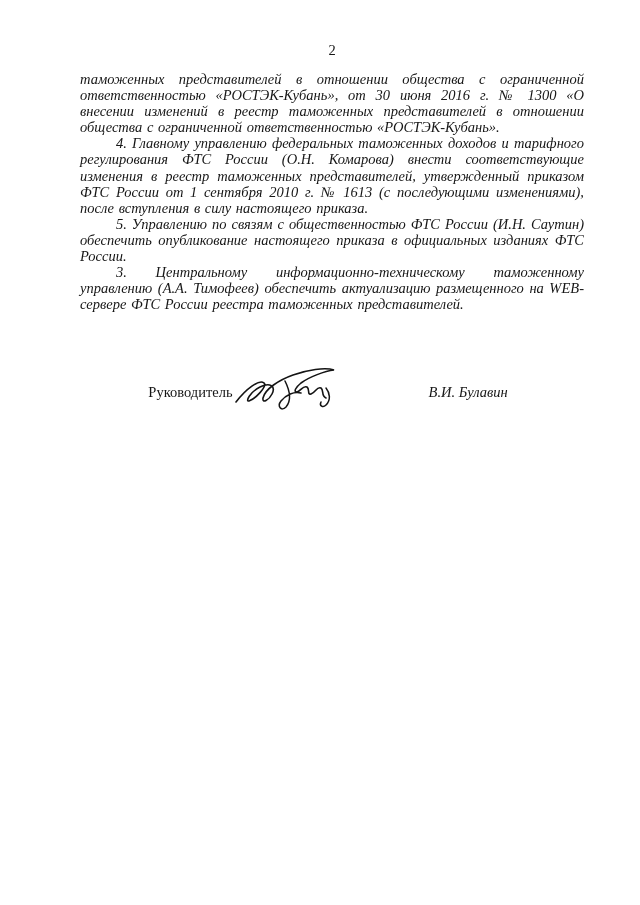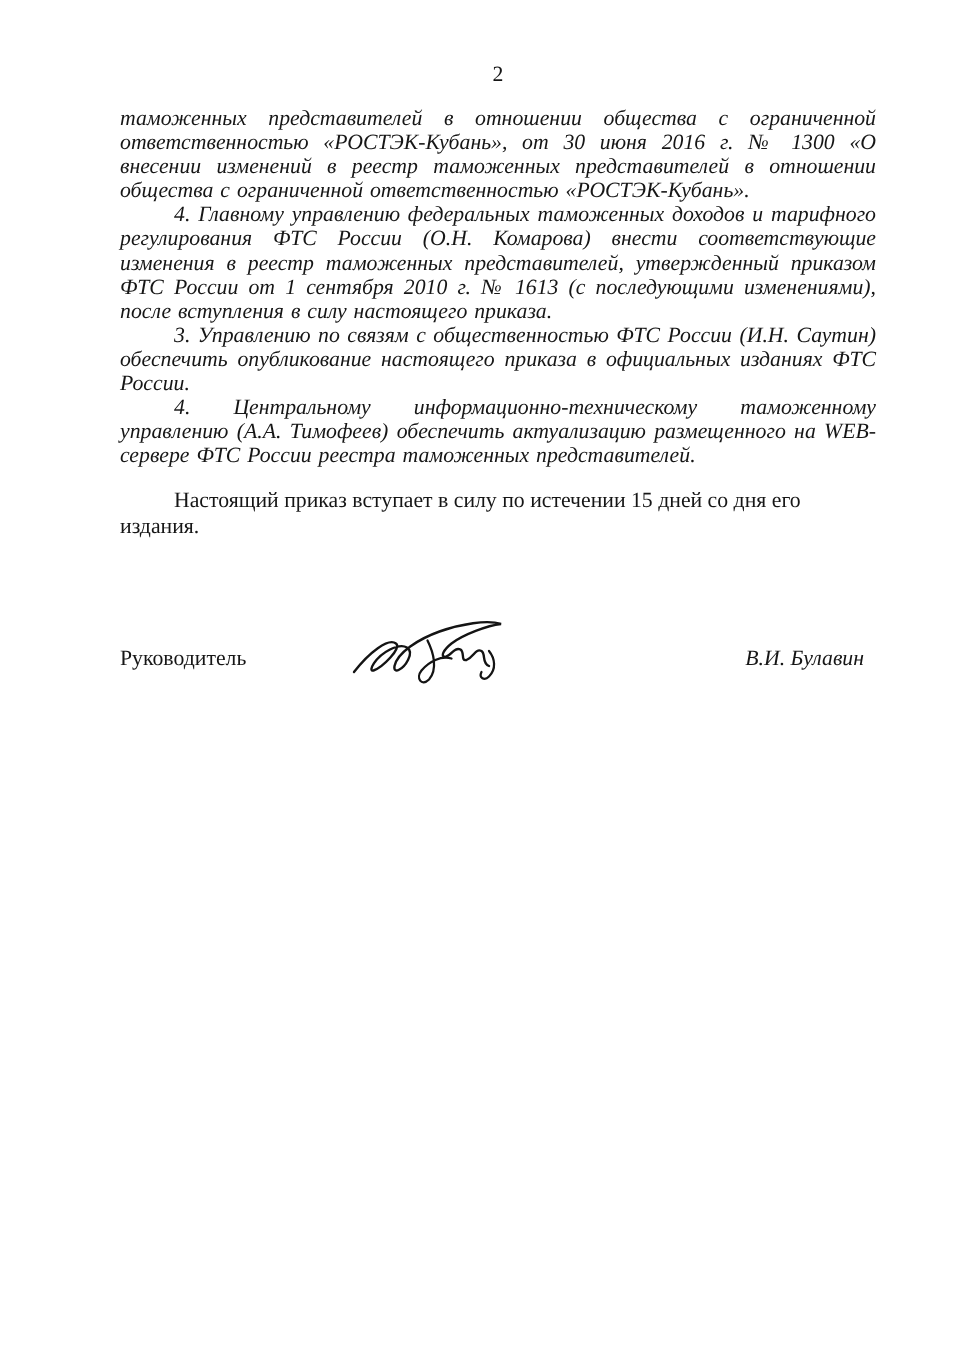--- a/index.html
+++ b/index.html
@@ -43,21 +43,21 @@
   .effective-clause {
     font-size: 14.5px;
     line-height: 16.1px;
     text-indent: 36px;
     margin: 14px 0 0 0;
   }
   .signature-row {
     margin-top: 56px;
     display: flex;
     align-items: center;
-    justify-content: space-between;
+    justify-content: center;
     height: 48px;
   }
   .sig-title, .sig-name {
     font-size: 14.5px;
     line-height: 16px;
     white-space: nowrap;
   }
   .sig-name {
     margin-right: 8px;
     font-style: italic;
@@ -72,25 +72,24 @@
 
 <div class="page">
   <div class="content">
 
     <div class="page-number">2</div>
 
     <p class="para no-indent">таможенных представителей в отношении общества с ограниченной ответственностью «РОСТЭК-Кубань», от 30 июня 2016 г. № 1300 «О внесении изменений в реестр таможенных представителей в отношении общества с ограниченной ответственностью «РОСТЭК-Кубань».</p>
 
     <p class="para">4. Главному управлению федеральных таможенных доходов и тарифного регулирования ФТС России (О.Н. Комарова) внести соответствующие изменения в реестр таможенных представителей, утвержденный приказом ФТС России от 1 сентября 2010 г. № 1613 (с последующими изменениями), после вступления в силу настоящего приказа.</p>
 
-    <p class="para">3. Управлению по связям с общественностью ФТС России (И.Н. Саутин) обеспечить опубликование настоящего приказа в официальных изданиях ФТС России.</p>
+    <p class="para">5. Управлению по связям с общественностью ФТС России (И.Н. Саутин) обеспечить опубликование настоящего приказа в официальных изданиях ФТС России.</p>
 
-    <p class="para">4. Центральному информационно-техническому таможенному управлению (А.А. Тимофеев) обеспечить актуализацию размещенного на WEB-сервере ФТС России реестра таможенных представителей.</p>
+    <p class="para">3. Центральному информационно-техническому таможенному управлению (А.А. Тимофеев) обеспечить актуализацию размещенного на WEB-сервере ФТС России реестра таможенных представителей.</p>
 
-    <p class="effective-clause">Настоящий приказ вступает в силу по истечении 15 дней со дня его издания.</p>
 
     <div class="signature-row">
       <span class="sig-title">Руководитель</span>
 
       <span class="sig-mark">
         <svg width="104" height="48" viewBox="0 0 104 48" aria-hidden="true">
           <path d="M3 39 C 13 26, 26 16, 31 20 C 35 23, 22 36, 16 38 C 12 39, 17 29, 27 24 C 37 19, 43 23, 39 31 C 36 37, 29 41, 30 35 C 32 26, 46 17, 60 12 C 74 7, 92 4, 101 7 C 92 8, 76 14, 68 20 C 63 24, 60 29, 64 29 C 68 28, 70 22, 74 24 C 77 26, 74 32, 78 31 C 83 29, 84 23, 88 25 C 91 27, 88 33, 93 35" fill="none" stroke="#141414" stroke-width="1.6" stroke-linecap="round"></path>
           <path d="M52 18 C 56 26, 59 37, 53 44 C 48 49, 44 43, 48 38 C 53 32, 61 28, 68 30" fill="none" stroke="#141414" stroke-width="1.5" stroke-linecap="round"></path>
           <path d="M93 25 C 97 30, 98 37, 93 42 C 90 45, 86 43, 88 39" fill="none" stroke="#141414" stroke-width="1.5" stroke-linecap="round"></path>
         </svg>

